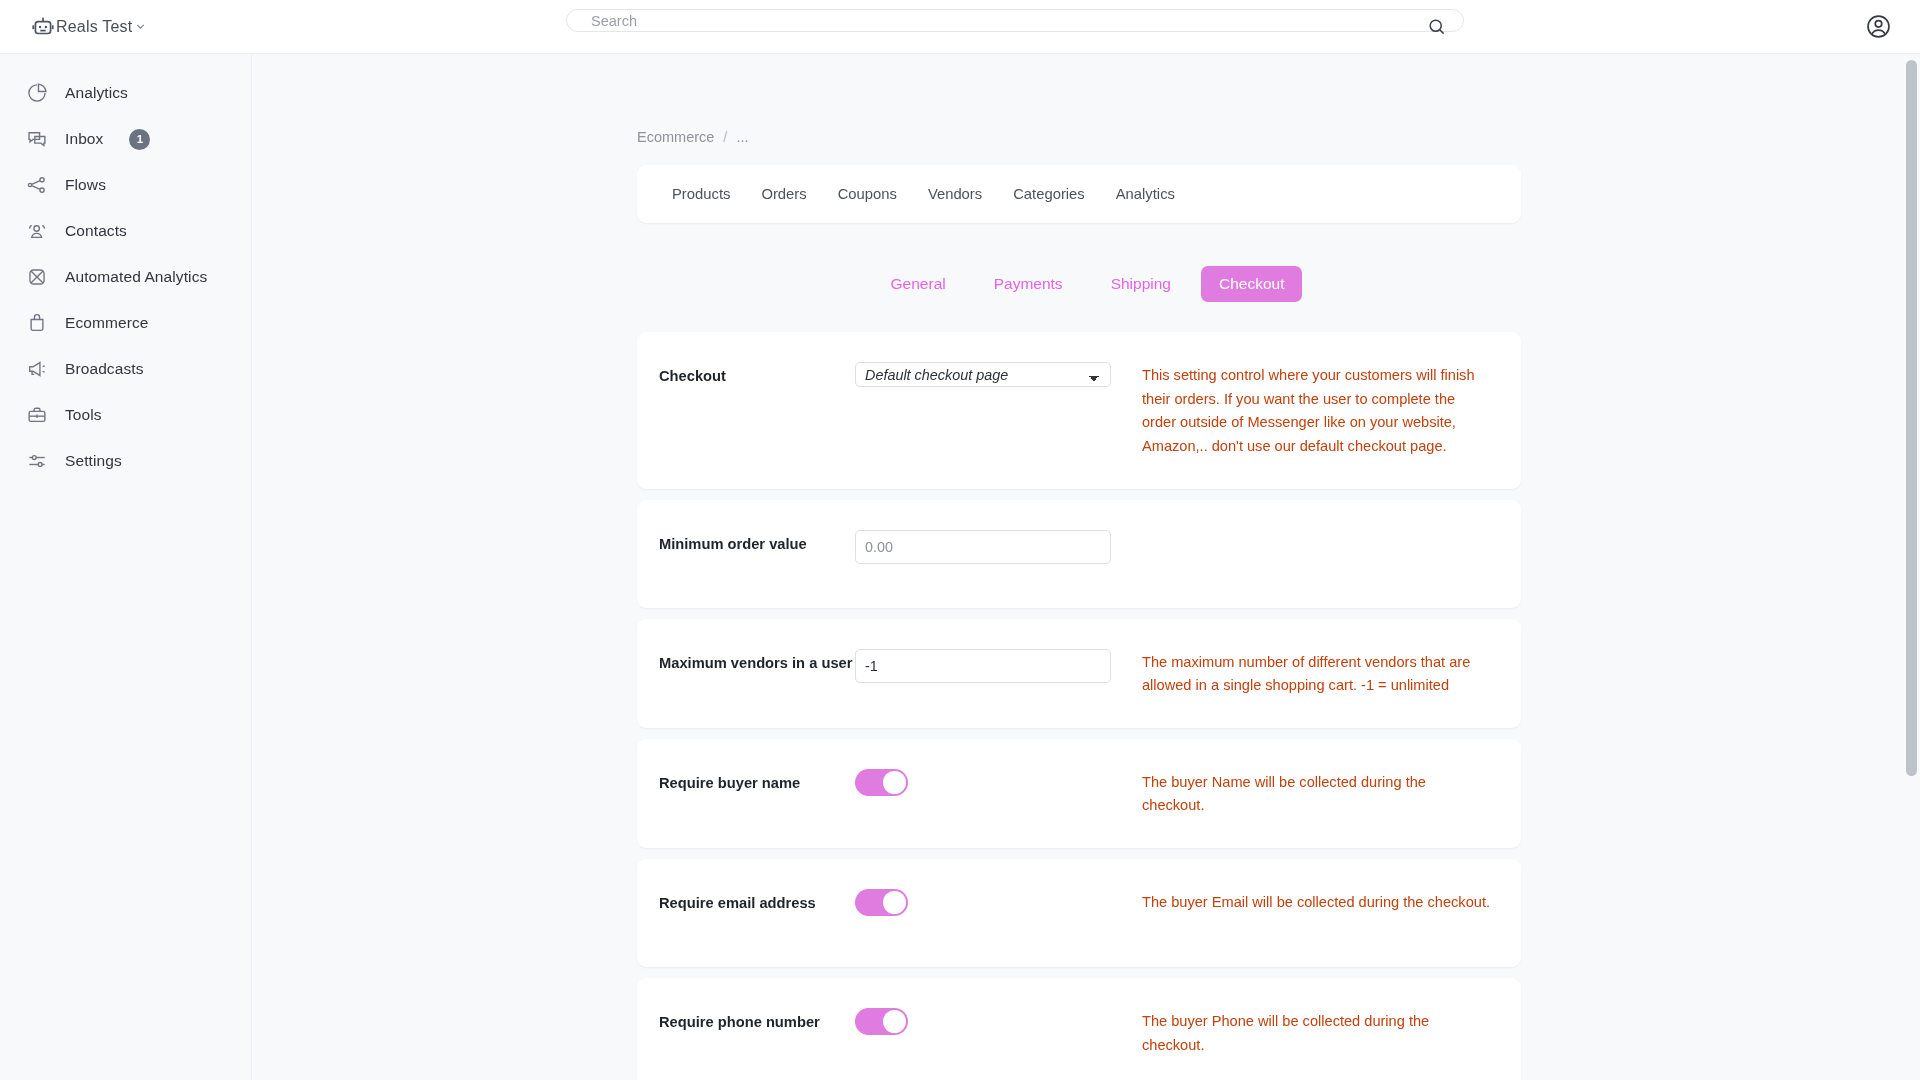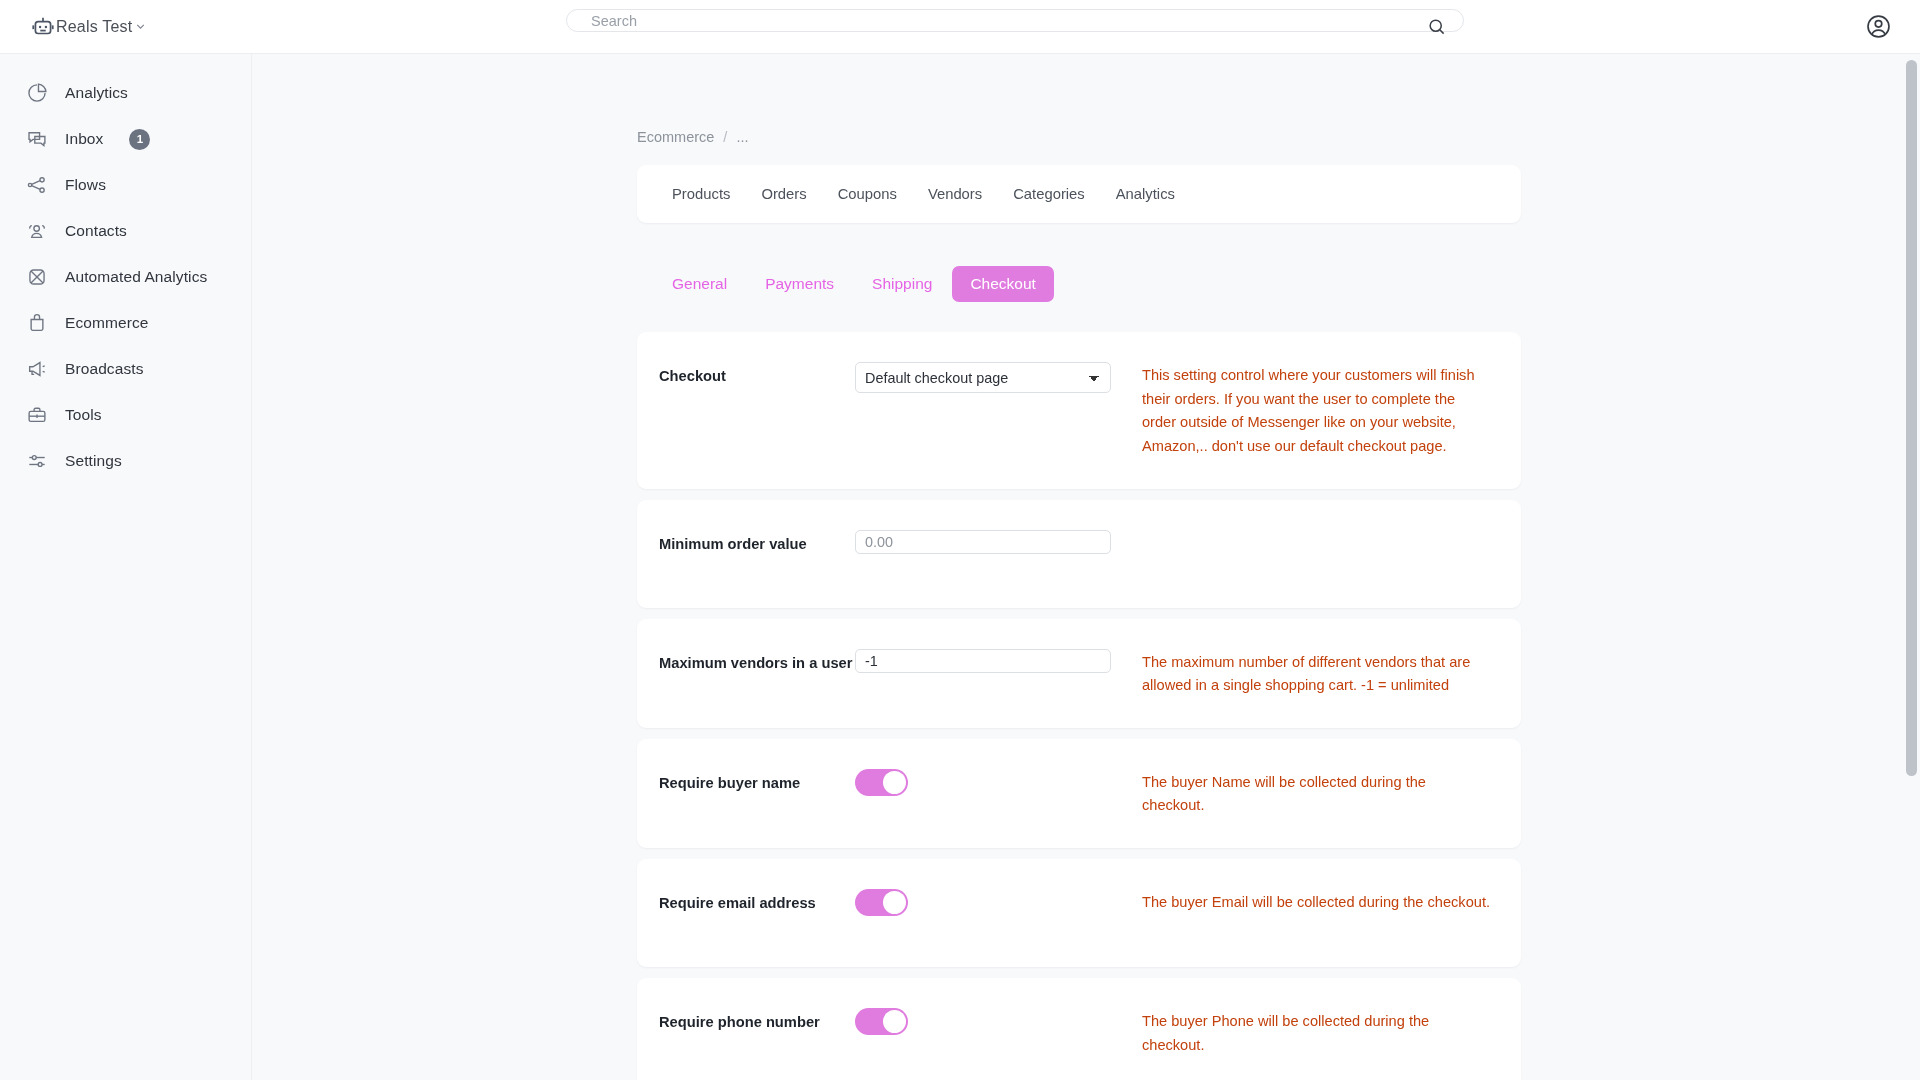--- a/index.html
+++ b/index.html
@@ -109,22 +109,22 @@
   .tabcard {
     height: 58px; display: flex; align-items: center;
     padding-left: 35px; gap: 0px; margin-bottom: 43px;
   }
   .tab {
     font-size: 14.8px; color: #4c525b;
     padding: 0 31px 0 0; cursor: pointer; white-space: nowrap;
   }
 
   .subtabs {
-    display: flex; align-items: center; gap: 2px;
-    margin-bottom: 30px; padding-left: 17px;
+    display: flex; align-items: center; gap: 12px;
+    margin-bottom: 30px; padding-left: 17px; justify-content: center;
   }
   .subtab {
     font-size: 15.5px; color: #e563e5;
     padding: 9px 18px; border-radius: 7px; cursor: pointer;
     white-space: nowrap;
   }
   .subtab.active { background: #e07be0; color: #ffffff; }
 
   .srow {
     display: flex; align-items: flex-start;
@@ -138,36 +138,37 @@
     font-size: 14.7px; font-weight: bold; color: #1f242c;
     line-height: 1.42;
   }
   .srow-control { width: 287px; flex: 0 0 287px; padding-top: 0px; }
   .srow-desc {
     flex: 1; padding-right: 30px; padding-top: 2px;
     font-size: 14.6px; color: #c2410c; line-height: 1.62;
   }
 
   select.field, input.field {
-    width: 256px; height: 24px;
+    width: 256px; height: 34px;
     border: 1px solid #dcdfe4; border-radius: 5px;
     background: #ffffff; color: #2c3139;
     font-size: 14.4px; padding: 0 9px;
     font-family: "Liberation Sans", sans-serif;
     outline: none;
   }
   select.field {
-    height: 31px;
+    height: 25px;
     appearance: none; -webkit-appearance: none;
     background-image:
       linear-gradient(45deg, transparent 50%, #333 50%),
       linear-gradient(135deg, #333 50%, transparent 50%);
     background-position: calc(100% - 16px) 13px, calc(100% - 11px) 13px;
     background-size: 5px 5px, 5px 5px;
     background-repeat: no-repeat;
+    font-style: italic;
   }
   input.field::placeholder { color: #8d939c; }
 
   .toggle {
     width: 53px; height: 27px; border-radius: 14px;
     background: #e07be0; position: relative; cursor: pointer;
     display: block;
   }
   .toggle .knob {
     position: absolute; top: 2px; right: 2px;

